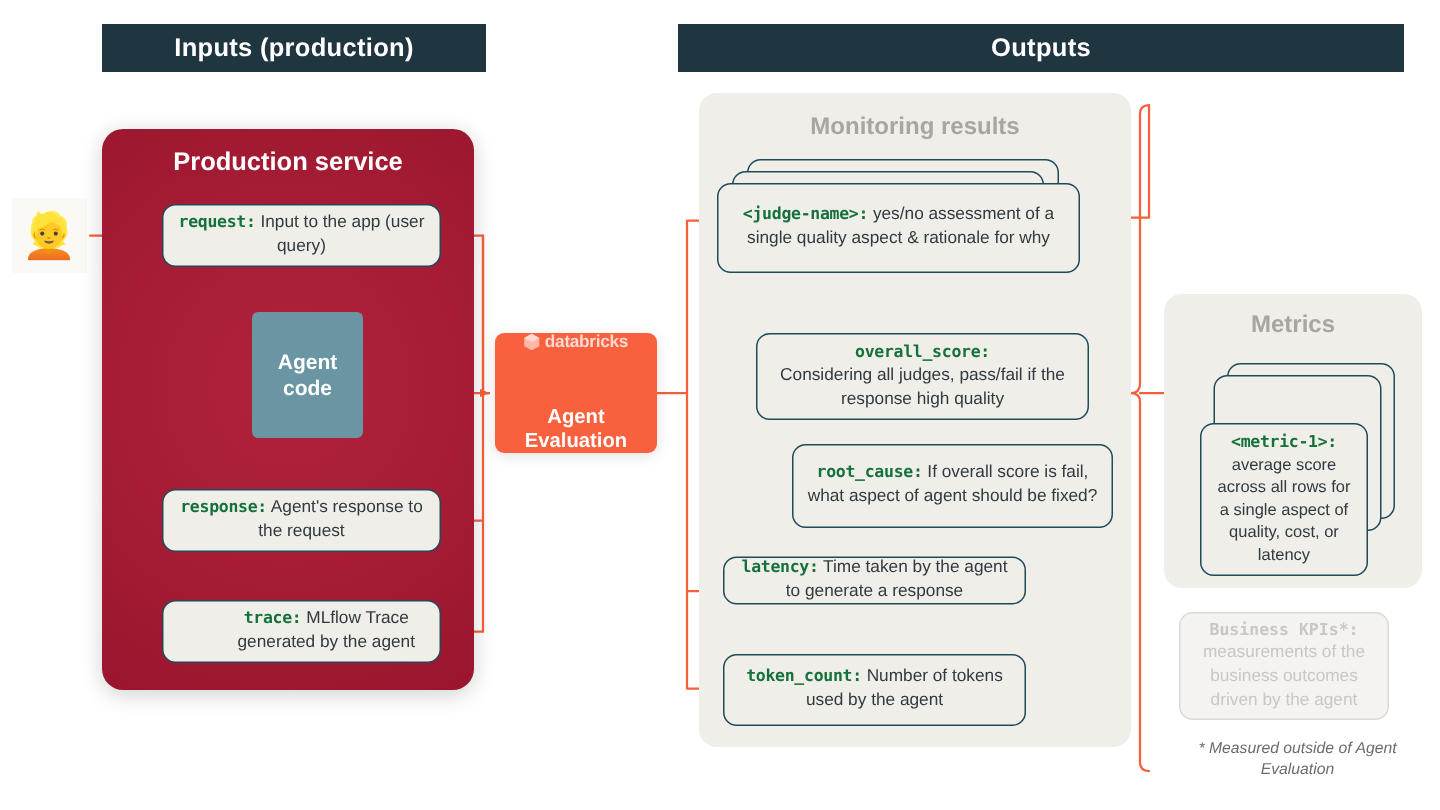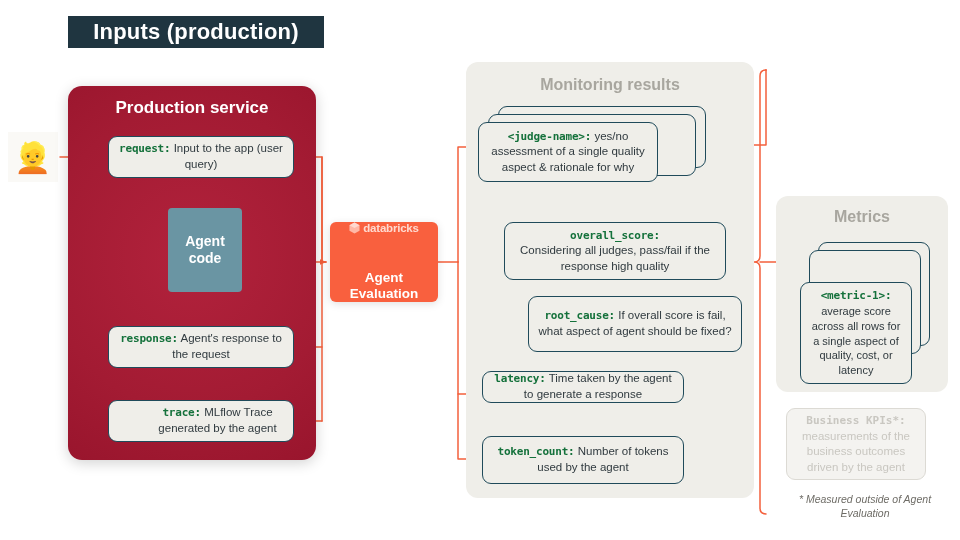--- a/index.html
+++ b/index.html
@@ -13,21 +13,21 @@
 
   
   .hdr-bar {
     position: absolute;
     background: #1F3540;
     color: #ffffff;
     display: flex; align-items: center; justify-content: center;
     font-weight: bold;
     letter-spacing: .2px;
   }
-  #hdr-inputs  { left: 68px;  top: 16px; width: 256px; height: 32px; font-size: 22px; }
+  #hdr-inputs  { left: 68px;  top: 16px; width: 256px; height: 32px; font-size: 17px; }
   #hdr-outputs { left: 452px; top: 16px; width: 484px; height: 32px; font-size: 17px; }
 
   
   #prod-service {
     position: absolute; left: 68px; top: 86px; width: 248px; height: 374px;
     border-radius: 14px;
     background:
       radial-gradient(130% 90% at 50% 46%, #B2223C 0%, #A31B33 45%, #8E0E26 100%);
     box-shadow: 0 3px 14px rgba(0,0,0,0.18);
   }
@@ -126,21 +126,21 @@
     color: #303A3F; font-size: 11.5px; line-height: 1.35;
   }
   .stack .front .key {
     color: #14713B; font-family: "DejaVu Sans Mono", monospace;
     font-weight: bold; font-size: 11px; letter-spacing: -.2px;
   }
 
   #stack-judge { left: 478px; top: 106px; width: 228px; height: 76px; }
   #stack-judge .l2 { left: 20px; top: 0;  width: 208px; height: 62px; }
   #stack-judge .l1 { left: 10px; top: 8px; width: 208px; height: 62px; }
-  #stack-judge .front { left: 0; top: 16px; width: 180px; height: 60px; }
+  #stack-judge .front { left: 0; top: 16px; width: 242px; height: 60px; }
 
   #stack-metric { left: 800px; top: 242px; width: 134px; height: 122px; }
   #stack-metric .l2 { left: 18px; top: 0;  width: 112px; height: 104px; }
   #stack-metric .l1 { left: 9px;  top: 8px; width: 112px; height: 104px; }
   #stack-metric .front { left: 0; top: 16px; width: 112px; height: 102px;
                          flex-direction: column; font-size: 11px; margin-top: 24px; }
 
   #box-overall  { left: 504px; top: 222px; width: 222px; height: 58px; }
   #box-root     { left: 528px; top: 296px; width: 214px; height: 56px; }
   #box-latency  { left: 482px; top: 371px; width: 202px; height: 32px; }
@@ -169,20 +169,23 @@
   
   #wires { position: absolute; left: 0; top: 0; width: 960px; height: 540px; pointer-events: none; }
 </style>
 </head>
 <body>
 
 <div id="stage">
 
   <div class="hdr-bar" id="hdr-inputs">
     <span>Inputs (production)</span>
+  </div>
+  <div class="hdr-bar" id="hdr-outputs">
+    <span>Outputs</span>
   </div>
 
   <svg id="wires" viewBox="0 0 960 540" xmlns="http://www.w3.org/2000/svg">
     <defs>
       <marker id="ah" markerWidth="7" markerHeight="7" refX="6" refY="3.1" orient="auto" markerUnits="userSpaceOnUse">
         <path d="M0,0.4 L6.4,3.1 L0,5.8 z" fill="#F4603C"></path>
       </marker>
     </defs>
     <g fill="none" stroke="#F4603C" stroke-width="1.5" stroke-linecap="round" stroke-linejoin="round">
 

